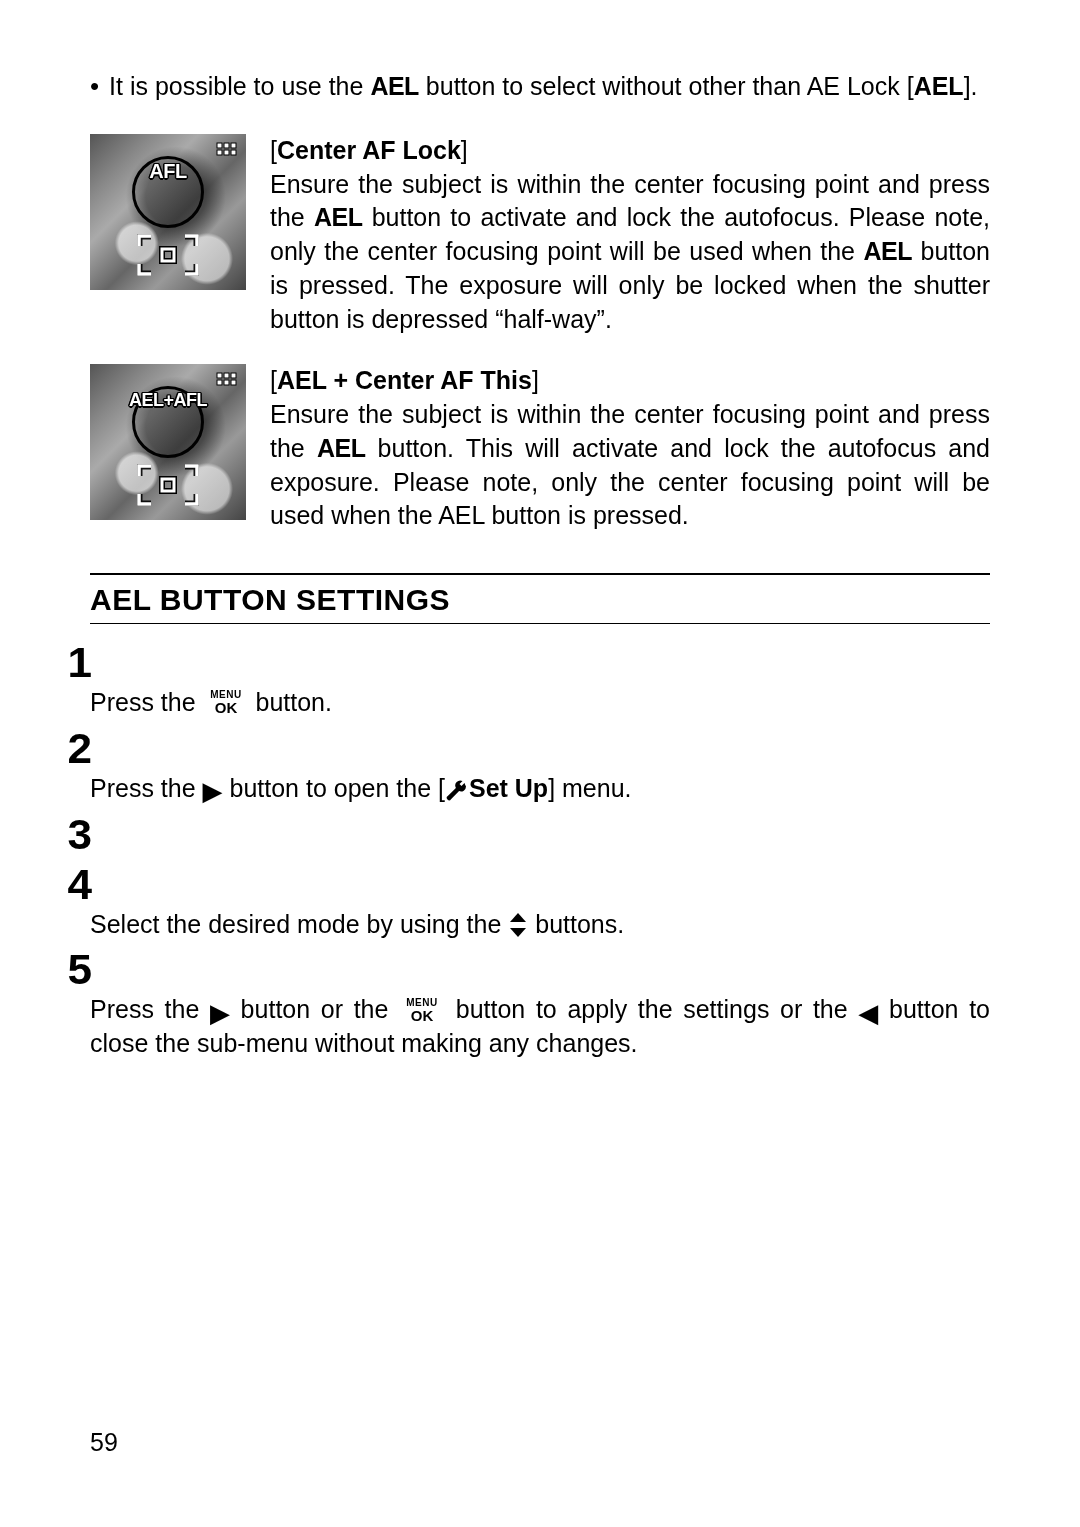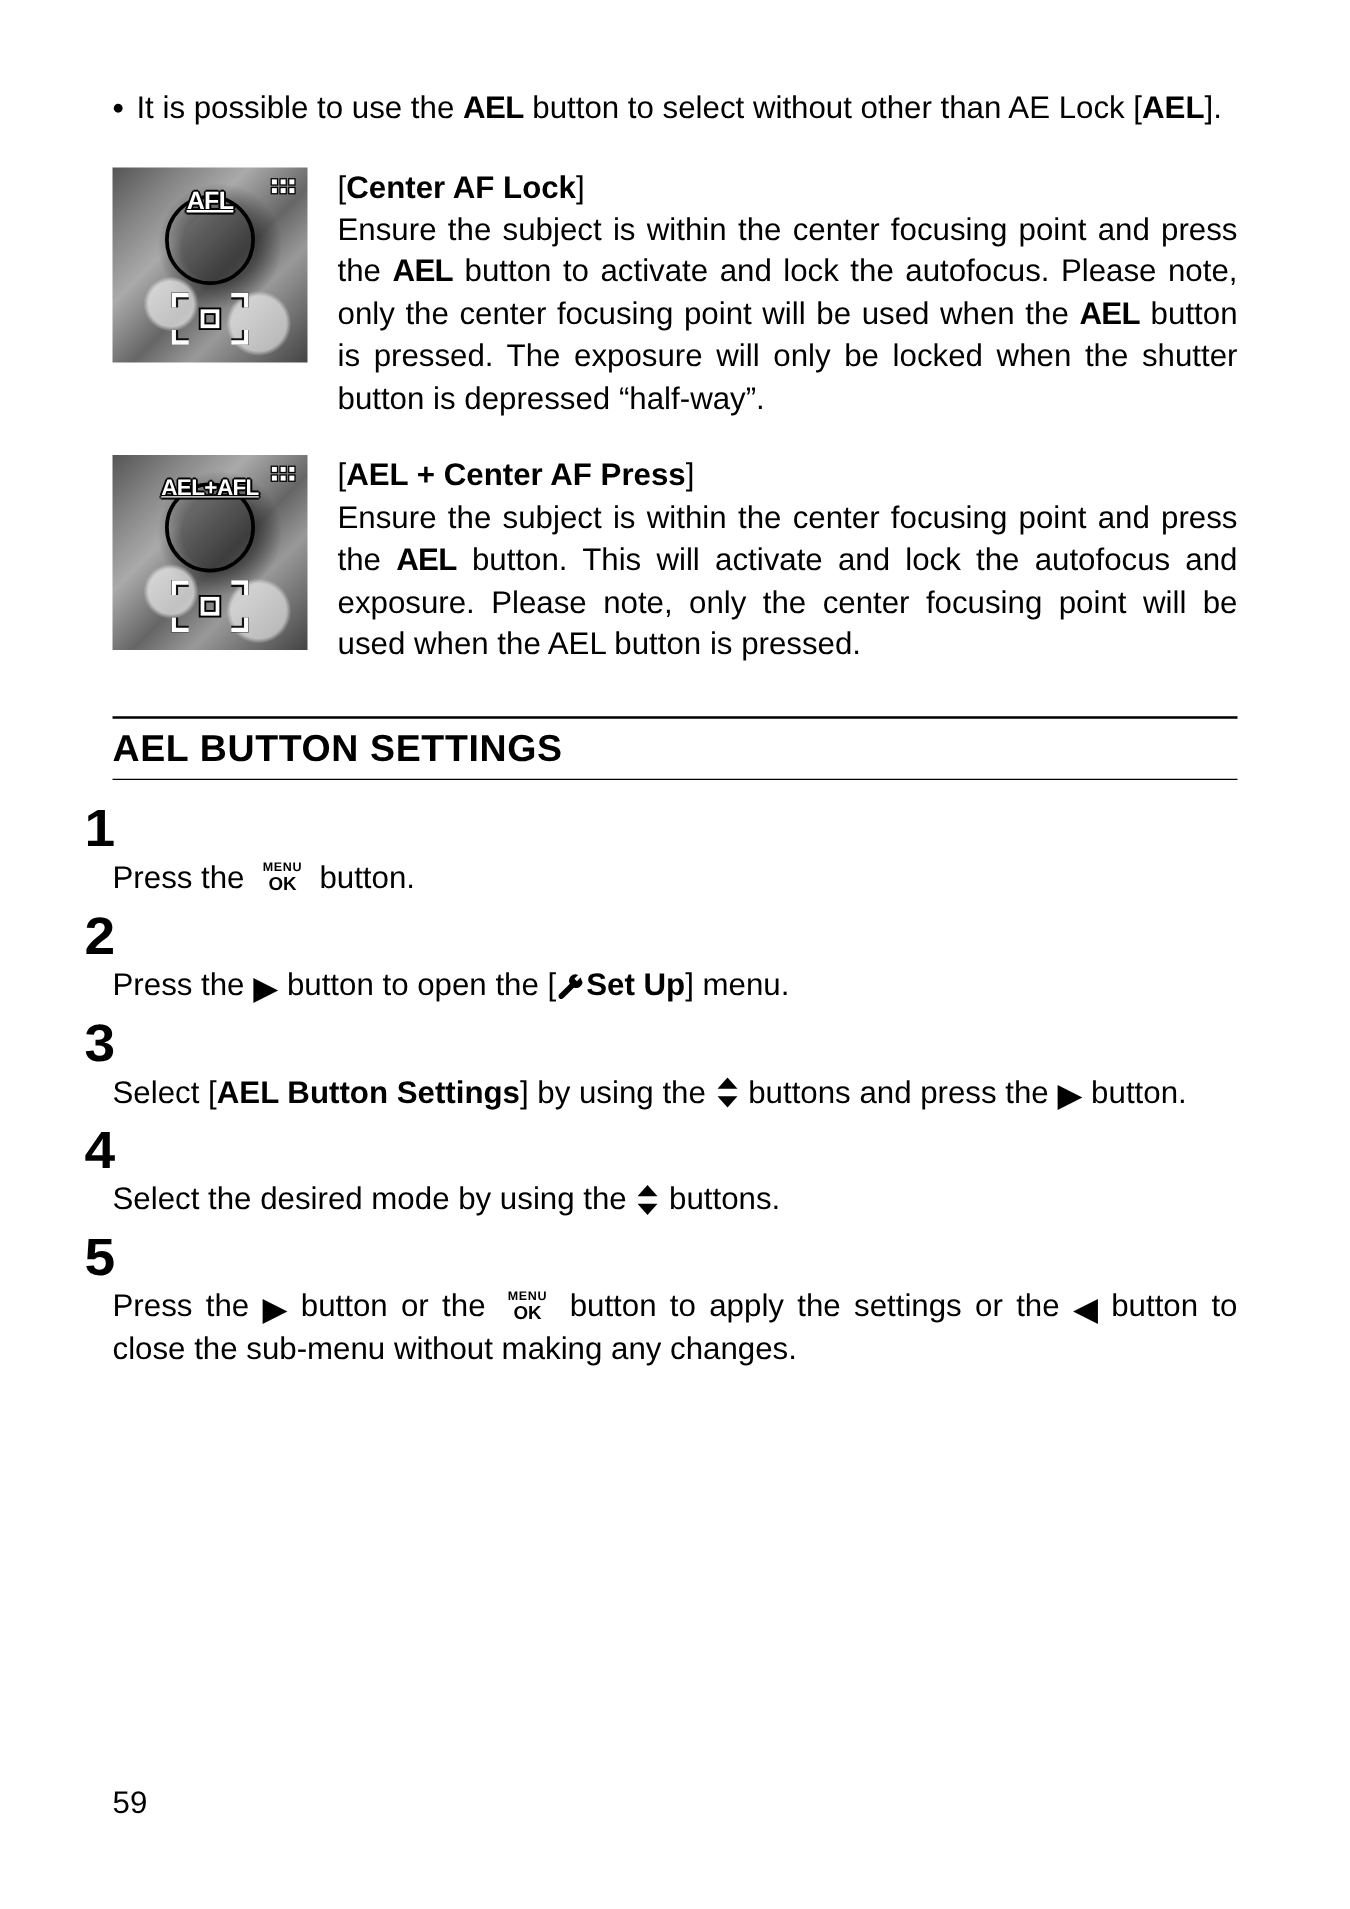--- a/index.html
+++ b/index.html
@@ -62,30 +62,29 @@
   }
   .lcd-badge {
     position: absolute;
     top: 8px; right: 8px;
     width: 22px; height: 18px;
     display:flex; align-items:center; justify-content:center;
   }
   .lcd-badge svg { width:22px; height:18px; }
   .lcd-overlay-label {
     position: absolute;
-    top: 16px;
+    top: 26px;
     left: 50%;
     transform: translateX(-50%);
     color: #fff;
     font-weight: bold;
     font-size: 20px;
     letter-spacing: -0.5px;
     text-shadow: 1.5px 0 #000, -1.5px 0 #000, 0 1.5px #000, 0 -1.5px #000, 1px 1px #000, -1px -1px #000, 1px -1px #000, -1px 1px #000;
     white-space: nowrap;
-    text-decoration: underline;
   }
   .lcd-circle {
     position: absolute;
     top: 22px; left: 50%;
     transform: translateX(-50%);
     width: 66px; height: 66px;
     border: 3px solid #000;
     border-radius: 50%;
   }
   .lcd-focus {
@@ -244,21 +243,21 @@
               <path d="M48 2 H60 V12"></path>
             <path d="M2 30 V40 H14"></path>
               <path d="M48 40 H60 V30"></path>
           </g>
           <rect x="25" y="15" width="12" height="12" fill="none" stroke="#000" stroke-width="6"></rect>
           <rect x="25" y="15" width="12" height="12" fill="none" stroke="#fff" stroke-width="3"></rect>
         </svg>
       </div>
     </div>
     <div class="feature-text">
-      <span>[<span class="b">AEL + Center AF Press</span>]</span><br>
+      <span>[<span class="b">AEL + Center AF This</span>]</span><br>
       <span>Ensure the subject is within the center focusing point and press the </span><span class="ael-inline">AEL</span><span> button.  This will activate and lock the autofocus and exposure.  Please note, only the center focusing point will be used when the AEL button is pressed.</span>
     </div>
   </div>
 
   <hr class="section-rule">
   <div class="section-heading">AEL BUTTON SETTINGS</div>
   <hr class="section-rule-thin">
 
   <div class="step-num">1</div>
   <div class="step-body">
@@ -269,26 +268,20 @@
   </div>
 
   <div class="step-num">2</div>
   <div class="step-body">
     <span>Press the </span><span class="glyph arrow">▶</span><span> button to open the [</span><span class="glyph wrench"><svg viewBox="0 0 24 24">
           <path fill="#000" d="M21 6.5a5 5 0 0 1-6.9 4.6L6 19.2a2.3 2.3 0 1 1-3.2-3.2l8.1-8.1A5 5 0 0 1 17.5 1l-3 3 2 2 3-3c.3.5.5 1 .5 1.5z"></path>
         </svg></span><span class="b">Set Up</span><span>] menu.</span>
   </div>
 
   <div class="step-num">3</div>
-  <div class="step-body">
-    <span>Select [</span><span class="b">AEL Button Settings</span><span>] by using the </span><span class="glyph updown"><svg viewBox="0 0 20 26">
-          <polygon points="10,1 18,10 2,10" fill="#000"></polygon>
-          <polygon points="10,25 18,16 2,16" fill="#000"></polygon>
-        </svg></span><span> buttons and press the </span><span class="glyph arrow">▶</span><span> button.</span>
-  </div>
 
   <div class="step-num">4</div>
   <div class="step-body">
     <span>Select the desired mode by using the </span><span class="glyph updown"><svg viewBox="0 0 20 26">
           <polygon points="10,1 18,10 2,10" fill="#000"></polygon>
           <polygon points="10,25 18,16 2,16" fill="#000"></polygon>
         </svg></span><span> buttons.</span>
   </div>
 
   <div class="step-num">5</div>

